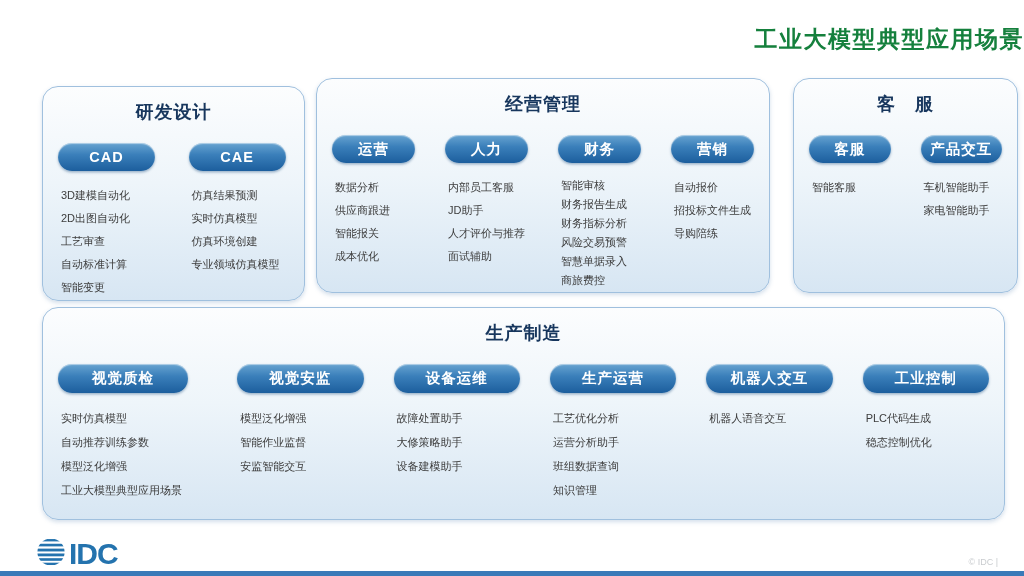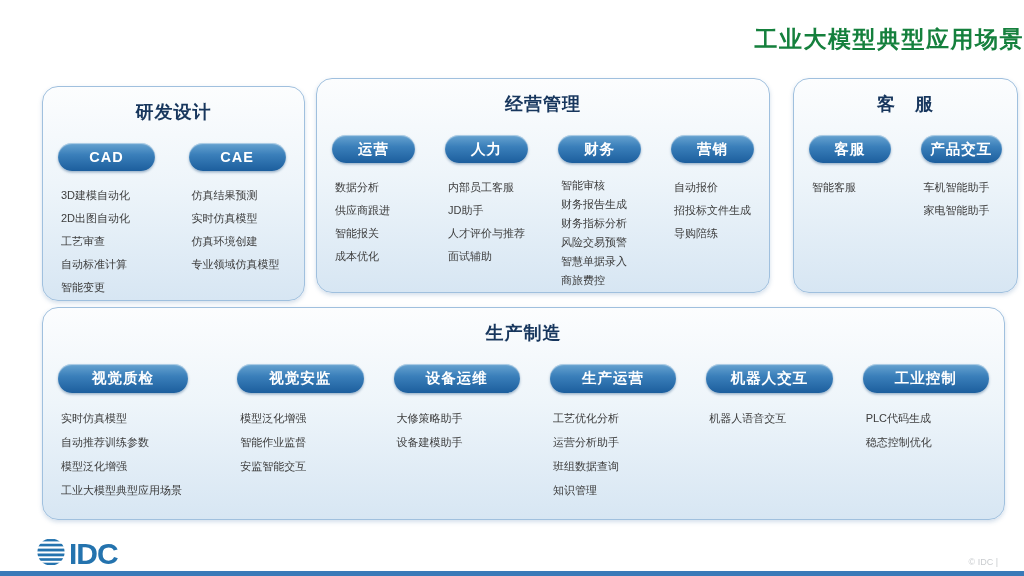--- a/index.html
+++ b/index.html
@@ -186,20 +186,21 @@
           <div class="pill">视觉安监</div>
           <ul class="items">
             <li>模型泛化增强</li>
             <li>智能作业监督</li>
             <li>安监智能交互</li>
           </ul>
         </div>
         <div class="col">
           <div class="pill">设备运维</div>
           <ul class="items">
+            <li>故障处置助手</li>
             <li>大修策略助手</li>
             <li>设备建模助手</li>
           </ul>
         </div>
         <div class="col">
           <div class="pill">生产运营</div>
           <ul class="items">
             <li>工艺优化分析</li>
             <li>运营分析助手</li>
             <li>班组数据查询</li>

